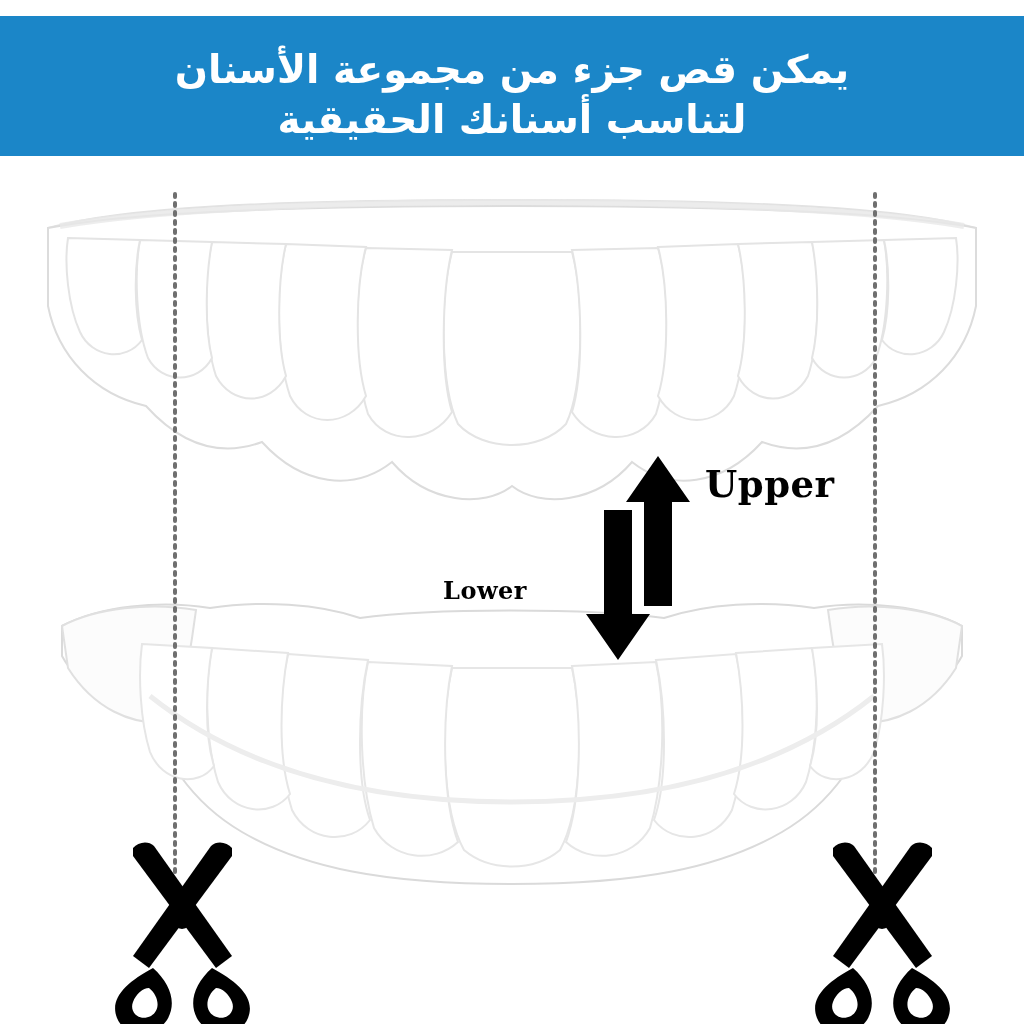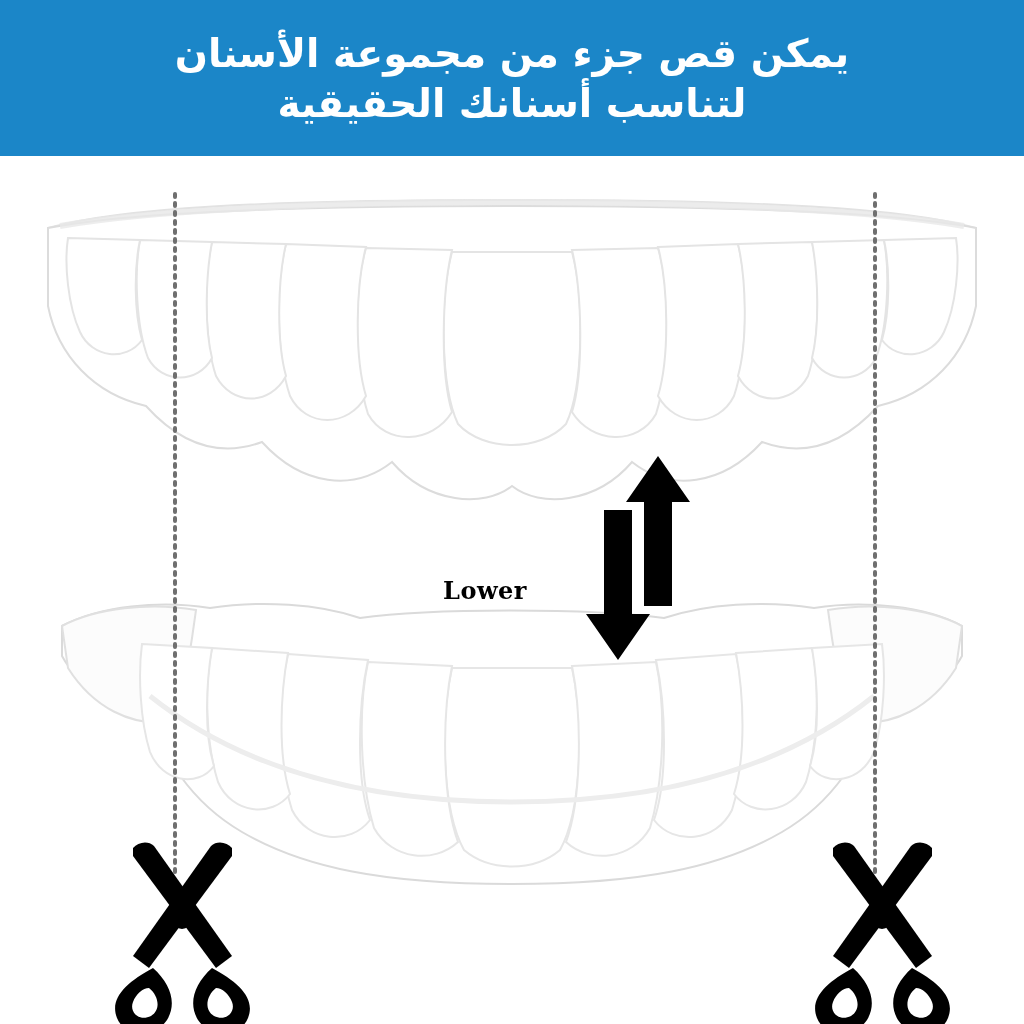--- a/index.html
+++ b/index.html
@@ -17,21 +17,21 @@
     position: relative;
     width: 1024px;
     height: 1024px;
     background: #ffffff;
   }
 
   
   .banner {
     position: absolute;
     left: 0;
-    top: 0;
+    top: 16px;
     width: 1024px;
     height: 156px;
     background: #1b86c8;
     display: flex;
     align-items: center;
     justify-content: center;
     box-sizing: border-box;
     padding: 12px 40px 10px 40px;
   }
   .banner-text {
@@ -239,16 +239,17 @@
                  M 916 832 C 906 840, 904 854, 914 860 C 926 866, 936 856, 932 846
                  C 929 838, 922 832, 916 832 Z"></path>
         <path d="M853 812 C 827 826, 809 842, 817 862 C 825 882, 855 882, 867 864
                  C 877 848, 871 828, 853 812 Z
                  M 849 832 C 859 840, 861 854, 851 860 C 839 866, 829 856, 833 846
                  C 836 838, 843 832, 849 832 Z"></path>
       </g>
 
     </svg>
 
+    <div class="label label-upper">Upper</div>
     <div class="label label-lower">Lower</div>
 
   </div>
 </div>
 
 </body></html>

